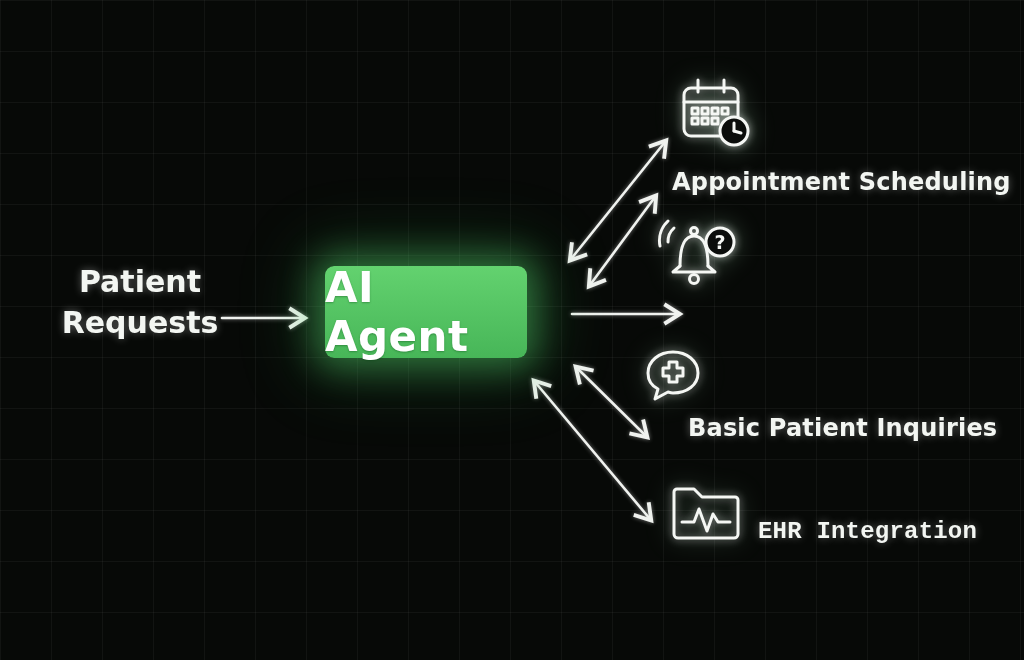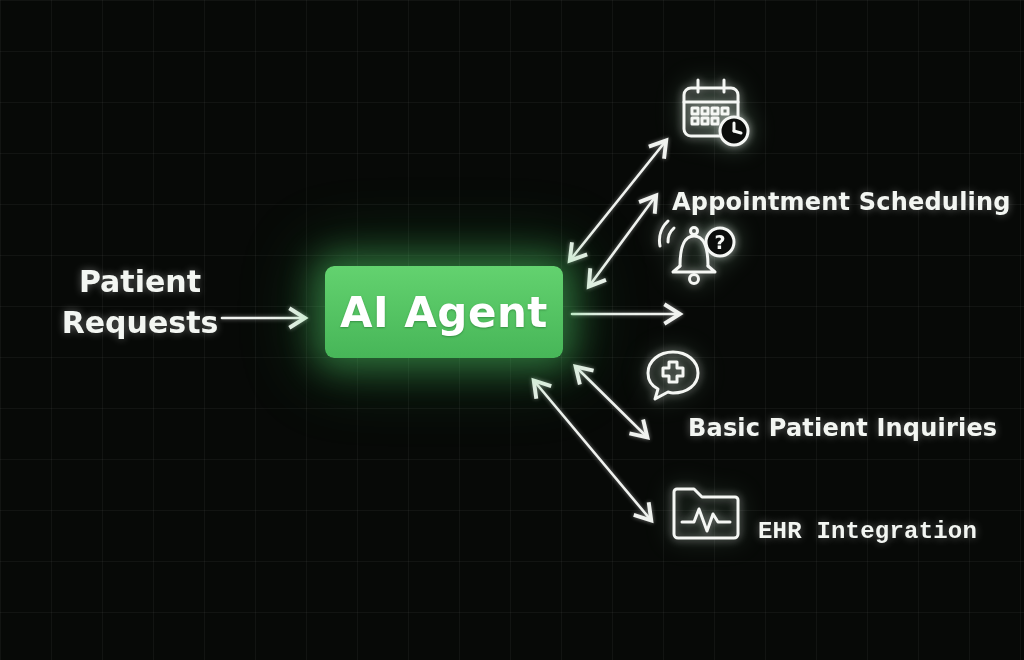--- a/index.html
+++ b/index.html
@@ -20,38 +20,38 @@
   .arrow{stroke:#f0f2ef;stroke-width:2.6;fill:none;stroke-linecap:round;}
 
   .input-label{
     position:absolute;left:30px;top:262px;width:220px;
     text-align:center;font-size:30px;font-weight:700;line-height:1.35;
     white-space:pre-line;
     text-shadow:0 0 8px rgba(255,255,255,.35);
   }
 
   .agent-box{
-    position:absolute;left:325px;top:266px;width:238px;height:92px;
+    position:absolute;left:325px;top:266px;width:202px;height:92px;
     border-radius:9px;
     background:linear-gradient(180deg,#63d26f,#47b658);
     box-shadow:0 0 34px 10px rgba(90,225,115,.40), 0 0 70px 18px rgba(70,200,100,.22);
     display:flex;align-items:center;justify-content:center;
   }
   .agent-label{
     font-size:42px;font-weight:700;color:#fff;
     text-shadow:0 1px 2px rgba(0,60,15,.35);
     letter-spacing:.5px;
   }
 
   .out-label{
     position:absolute;white-space:nowrap;
     font-size:24px;font-weight:600;letter-spacing:.2px;
     text-shadow:0 0 9px rgba(255,255,255,.35);
   }
-  .lbl-appointment{left:672px;top:168px;margin-top:20px;}
+  .lbl-appointment{left:672px;top:168px;}
   .lbl-reminders{left:700px;top:302px;}
   .lbl-inquiries{left:688px;top:414px;}
   .lbl-ehr{left:758px;top:518px;font-family:Liberation Mono, monospace;}
 
   .glyph{
     position:absolute;
     filter:drop-shadow(0 0 4px rgba(255,255,255,.55)) drop-shadow(0 0 12px rgba(190,255,205,.30));
   }
   .glyph svg{display:block;}
   .glyph path,.glyph rect,.glyph line,.glyph circle,.glyph polyline{

